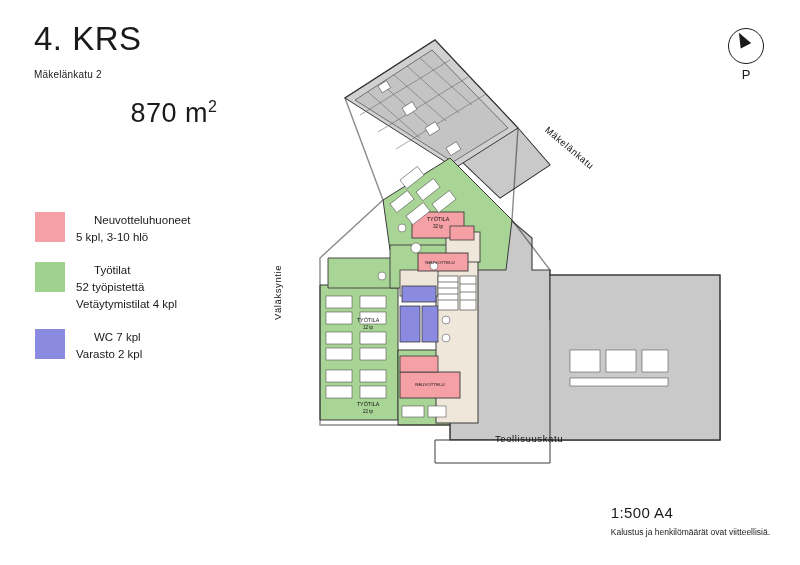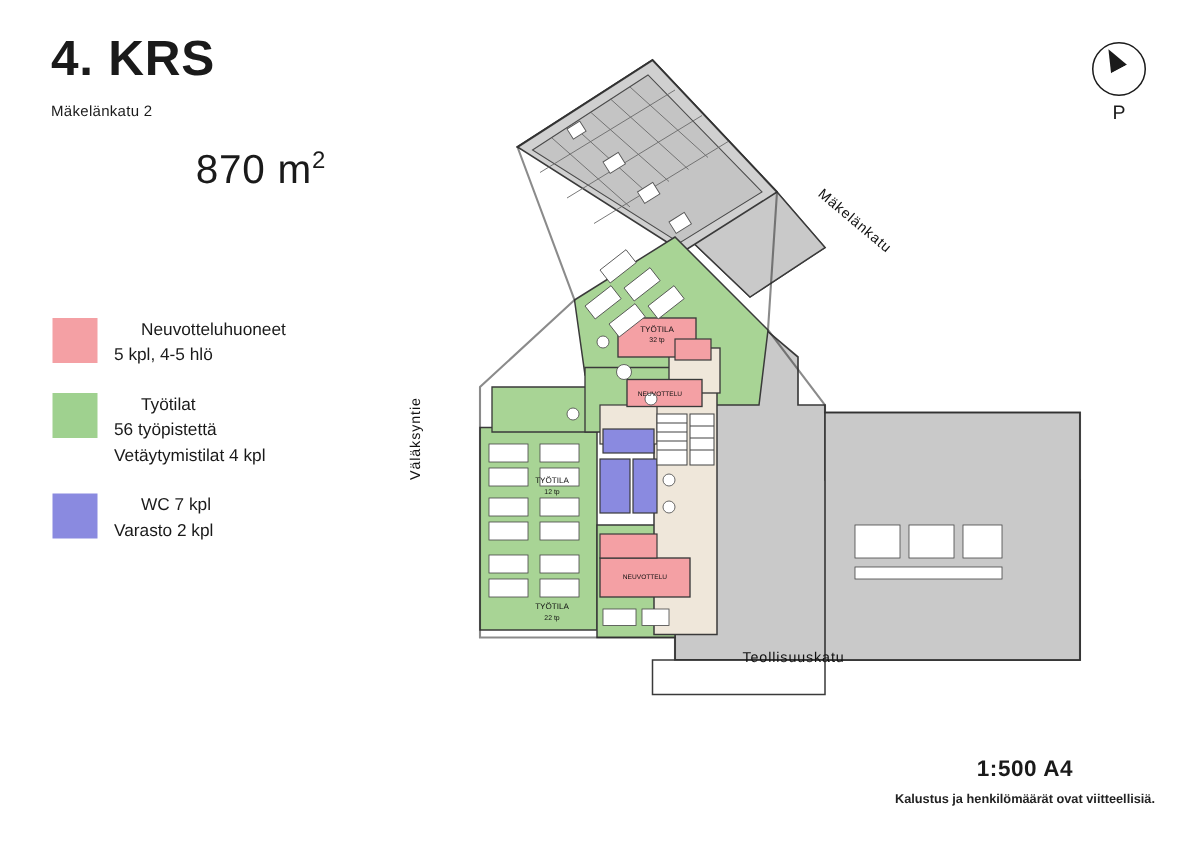--- a/index.html
+++ b/index.html
@@ -18,21 +18,21 @@
 
   
   #title-block {
     position: absolute;
     left: 34px;
     top: 22px;
     width: 280px;
   }
   #floor-title {
     font-size: 33px;
-    font-weight: 700;
+    font-weight: 400;
     letter-spacing: 0.5px;
     line-height: 1.05;
     margin: 0;
   }
   #address {
     font-size: 10px;
     margin-top: 12px;
     letter-spacing: 0.2px;
   }
   #area {
@@ -125,22 +125,21 @@
     font-size: 13px;
     margin-top: 3px;
     font-weight: 400;
   }
 
   
   #scale-block {
     position: absolute;
     right: 30px;
     bottom: 28px;
-    text-align: center;
-    font-weight: bold;
+    text-align: left;
   }
   #scale-label {
     font-size: 15px;
     letter-spacing: 0.4px;
   }
   #scale-note {
     font-size: 8.5px;
     margin-top: 6px;
     color: #222;
   }
@@ -188,29 +187,29 @@
   <div id="address">Mäkelänkatu 2</div>
   <div id="area"><span>870 m</span><sup>2</sup></div>
 </div>
 
 <div id="legend">
 
   <div class="legend-row">
     <div class="legend-swatch" style="background:#f4a0a4;"></div>
     <div class="legend-text">
       <span class="l1">Neuvotteluhuoneet</span>
-      <span class="l2">5 kpl, 4-5 hlö</span>
+      <span class="l2">5 kpl, 3-10 hlö</span>
     </div>
   </div>
 
   <div class="legend-row">
     <div class="legend-swatch" style="background:#9fd18f;"></div>
     <div class="legend-text">
       <span class="l1">Työtilat</span>
-      <span class="l2">56 työpistettä</span>
+      <span class="l2">52 työpistettä</span>
       <span class="l3">Vetäytymistilat 4 kpl</span>
     </div>
   </div>
 
 
   <div class="legend-row">
     <div class="legend-swatch" style="background:#8a8ae0;"></div>
     <div class="legend-text">
       <span class="l1">WC 7 kpl</span>
       <span class="l2">Varasto 2 kpl</span>

